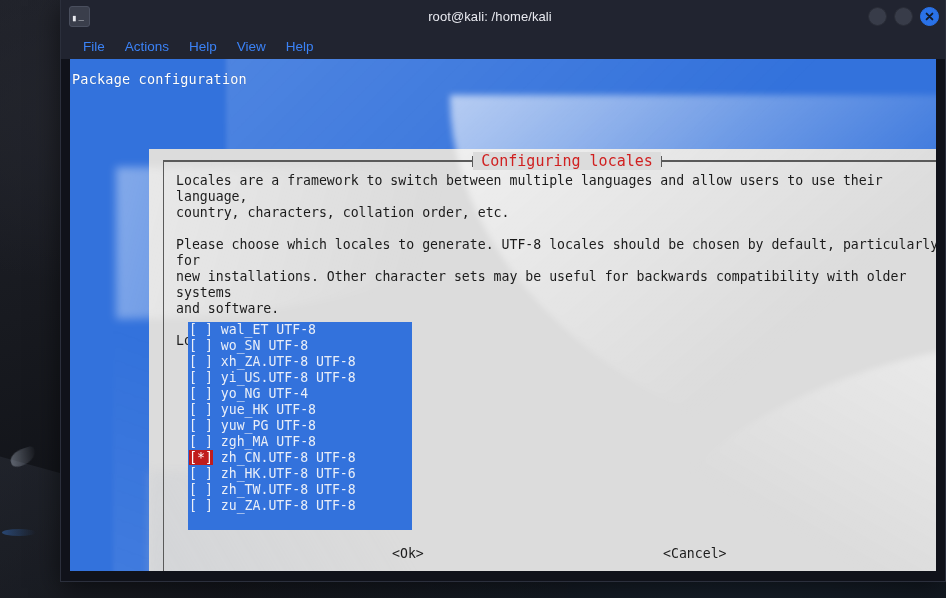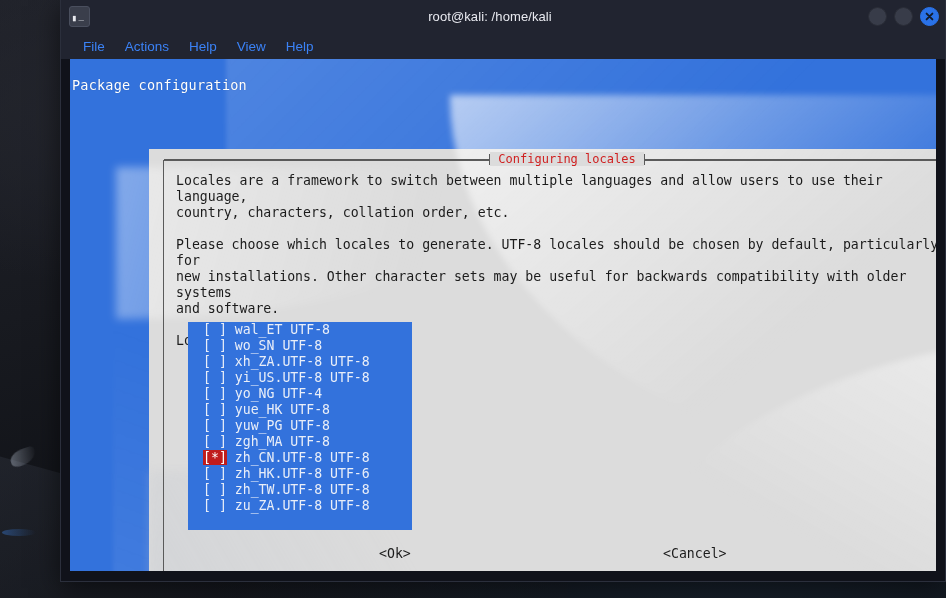--- a/index.html
+++ b/index.html
@@ -131,21 +131,21 @@
         border-radius: 0 0 100% 0;
         background: linear-gradient(135deg, rgba(255,255,255,.14), rgba(255,255,255,0) 62%); }
   #s2 { left: 40%; top: 30%; width: 70%; height: 78%;
         border-radius: 100% 0 0 0;
         background: linear-gradient(200deg, rgba(255,255,255,.10), rgba(255,255,255,0) 60%); }
   #s3 { left: 5%; top: 52%; width: 45%; height: 50%;
         border-radius: 0 100% 0 0;
         background: linear-gradient(20deg, rgba(255,255,255,.07), rgba(255,255,255,0) 65%); }
 
   #pkgconf {
-    position: absolute; left: 2px; top: 18px;
+    position: absolute; left: 2px; top: 12px;
     color: #ffffff;
     font-family: "DejaVu Sans Mono", monospace;
     font-size: 13.5px;
     letter-spacing: .2px;
     text-shadow: 0 0 1px rgba(0,0,0,.25);
   }
 
   
   #dialog {
     position: absolute;
@@ -180,21 +180,21 @@
   }
   #dlg-legend .bar {
     height: 1px; background: #5a5a5a; flex: 1;
   }
   #dlg-legend .cap {
     width: 1px; height: 11px; background: #5a5a5a;
   }
   #dlg-legend .lbl {
     color: #d02020;
     font-family: "DejaVu Sans Mono", monospace;
-    font-size: 12px;
+    font-size: 15px;
     padding: 0 8px;
     background: #dcdcdc;
     white-space: nowrap;
   }
 
   #dlg-body {
     position: absolute; inset: 0;
     padding: 12px 12px 0 12px;
     font-family: "DejaVu Sans Mono", monospace;
     font-size: 13.2px;
@@ -210,42 +210,42 @@
     width: 224px; height: 208px;
     background: #3372dc;
     overflow: hidden;
   }
   .locale-row {
     height: 16px; line-height: 16px;
     color: #e9eef8;
     font-family: "DejaVu Sans Mono", monospace;
     font-size: 13.2px;
     white-space: pre;
-    padding-left: 15px;
+    padding-left: 1px;
   }
   .locale-row .box { color: #e9eef8; }
   .locale-row.cursor .box {
     background: #c01c1c;
     color: #ffffff;
   }
 
   
   #buttons {
     position: absolute; left: 0; right: 0; top: 385px;
     height: 20px;
     font-family: "DejaVu Sans Mono", monospace;
     font-size: 13.2px;
     color: #1b1b1b;
   }
   .dlg-btn {
     position: absolute;
     cursor: default;
     white-space: nowrap;
   }
-  #btn-ok { left: 215px; }
+  #btn-ok { left: 228px; }
   #btn-cancel { left: 499px; }
 </style>
 </head>
 <body>
 
 <div id="desktop">
   <div class="hill"></div>
   <div class="wisp"></div>
   <div class="wisp2"></div>
 </div>

